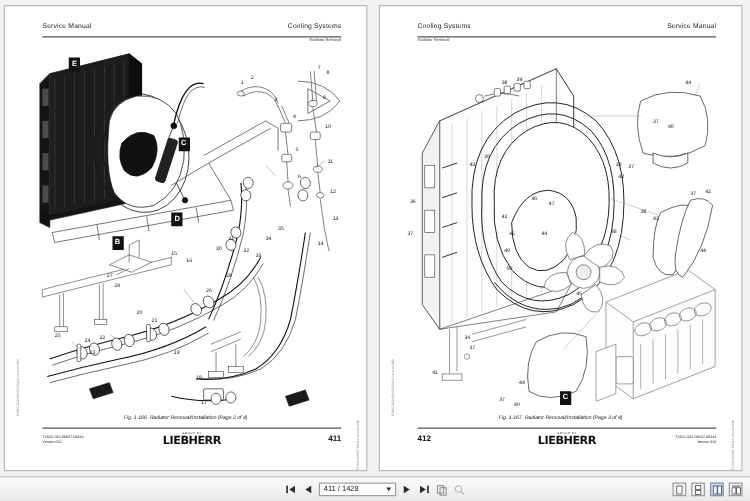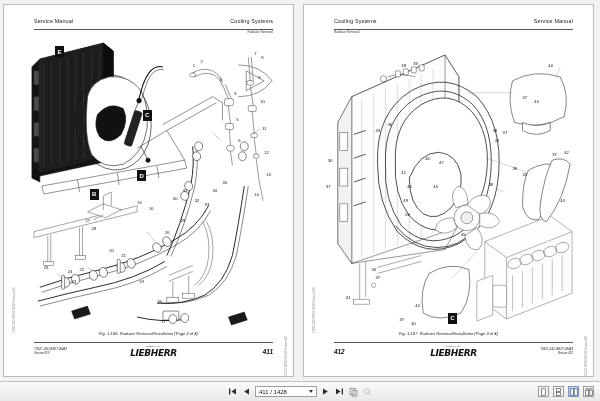--- a/index.html
+++ b/index.html
@@ -52,21 +52,20 @@
     position: absolute; top: 12px;
     font-size: 3.2px; color: #3a3a3a; white-space: nowrap;
   }
   .hdr .sub-left { left: 0; }
   .hdr .sub-right { right: 0; }
 
   
   .ftr {
     position: absolute; left: 30px; right: 20px; bottom: 16px;
     height: 18px;
-    font-style: italic;
   }
   .ftr .rule {
     position: absolute; left: 0; right: 0; top: 0;
     border-top: 1px solid #555;
   }
   .ftr .code {
     position: absolute; top: 5px;
     font-size: 2.9px; line-height: 4px; color: #222; white-space: nowrap;
   }
   .ftr .code.l { left: 0; }

